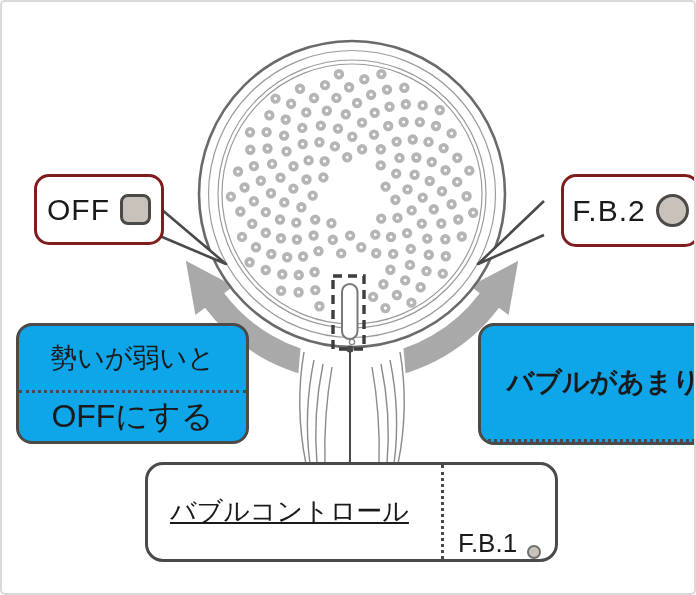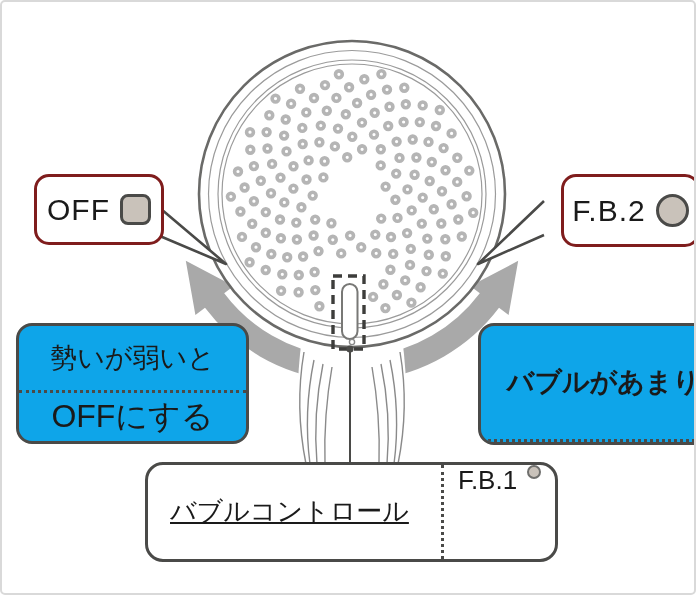--- a/index.html
+++ b/index.html
@@ -25,21 +25,21 @@
                  border-bottom:3px dotted #4a4a48;}
   .infobox .act{height:48px;display:flex;align-items:center;justify-content:center;
                 font-size:32px;}
 
   .bottombox{position:absolute;box-sizing:border-box;background:#fff;
              border:3px solid #4a4a48;border-radius:18px;
              display:flex;flex-direction:row;overflow:hidden;}
   .bottombox .bc-left{width:293px;box-sizing:border-box;display:flex;flex-direction:column;
                       justify-content:center;padding-left:22px;font-size:26px;line-height:1.3;text-decoration:underline;}
   .bottombox .bc-right{flex:1;border-left:3px dotted #4a4a48;display:flex;
-                       align-items:flex-start;justify-content:center;gap:10px;font-size:26px;}
+                       align-items:flex-end;justify-content:center;gap:10px;font-size:26px;}
   .dot-fb1{width:14px;height:14px;border-radius:50%;background:#c9c2ba;
            border:2.5px solid #6f6f6d;box-sizing:border-box;flex:0 0 auto;}
 </style>
 </head>
 <body>
 
 <div id="stage">
 
   <svg id="art" viewBox="0 0 696 595">
 

